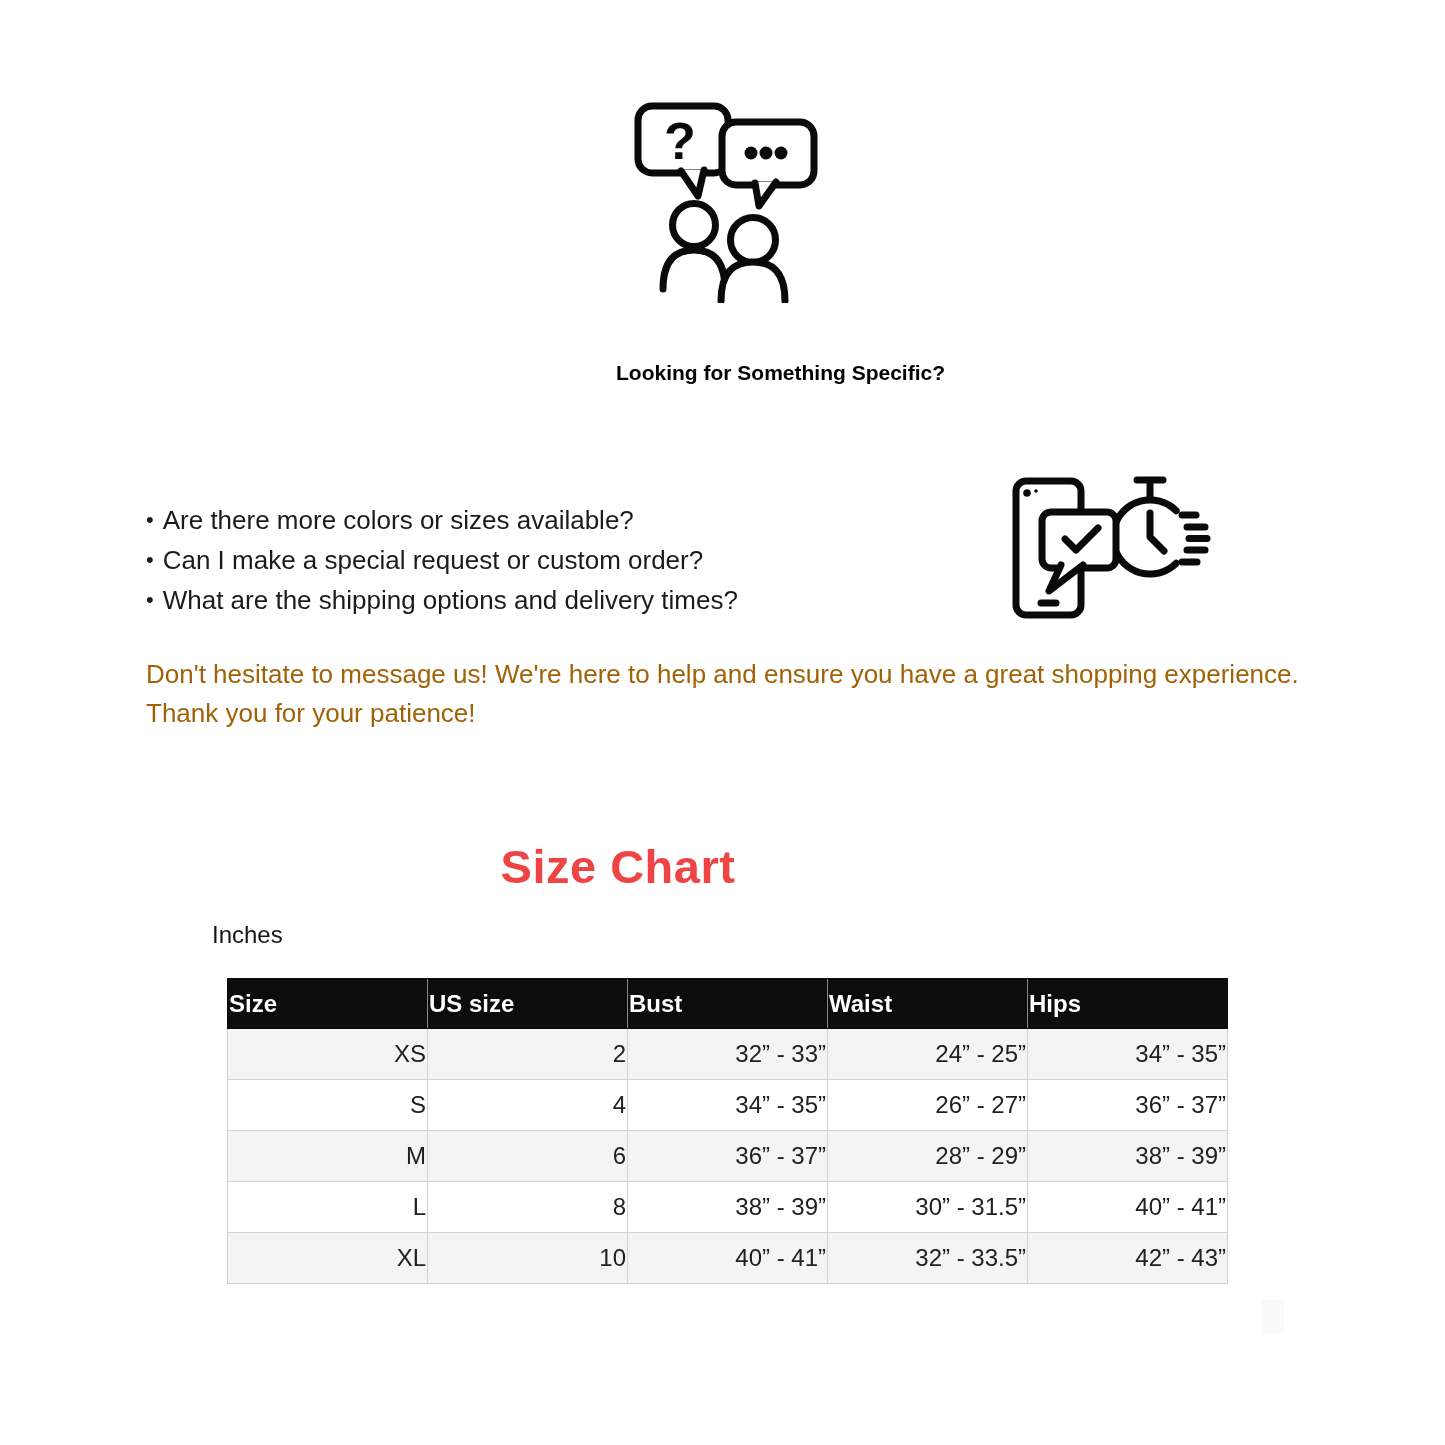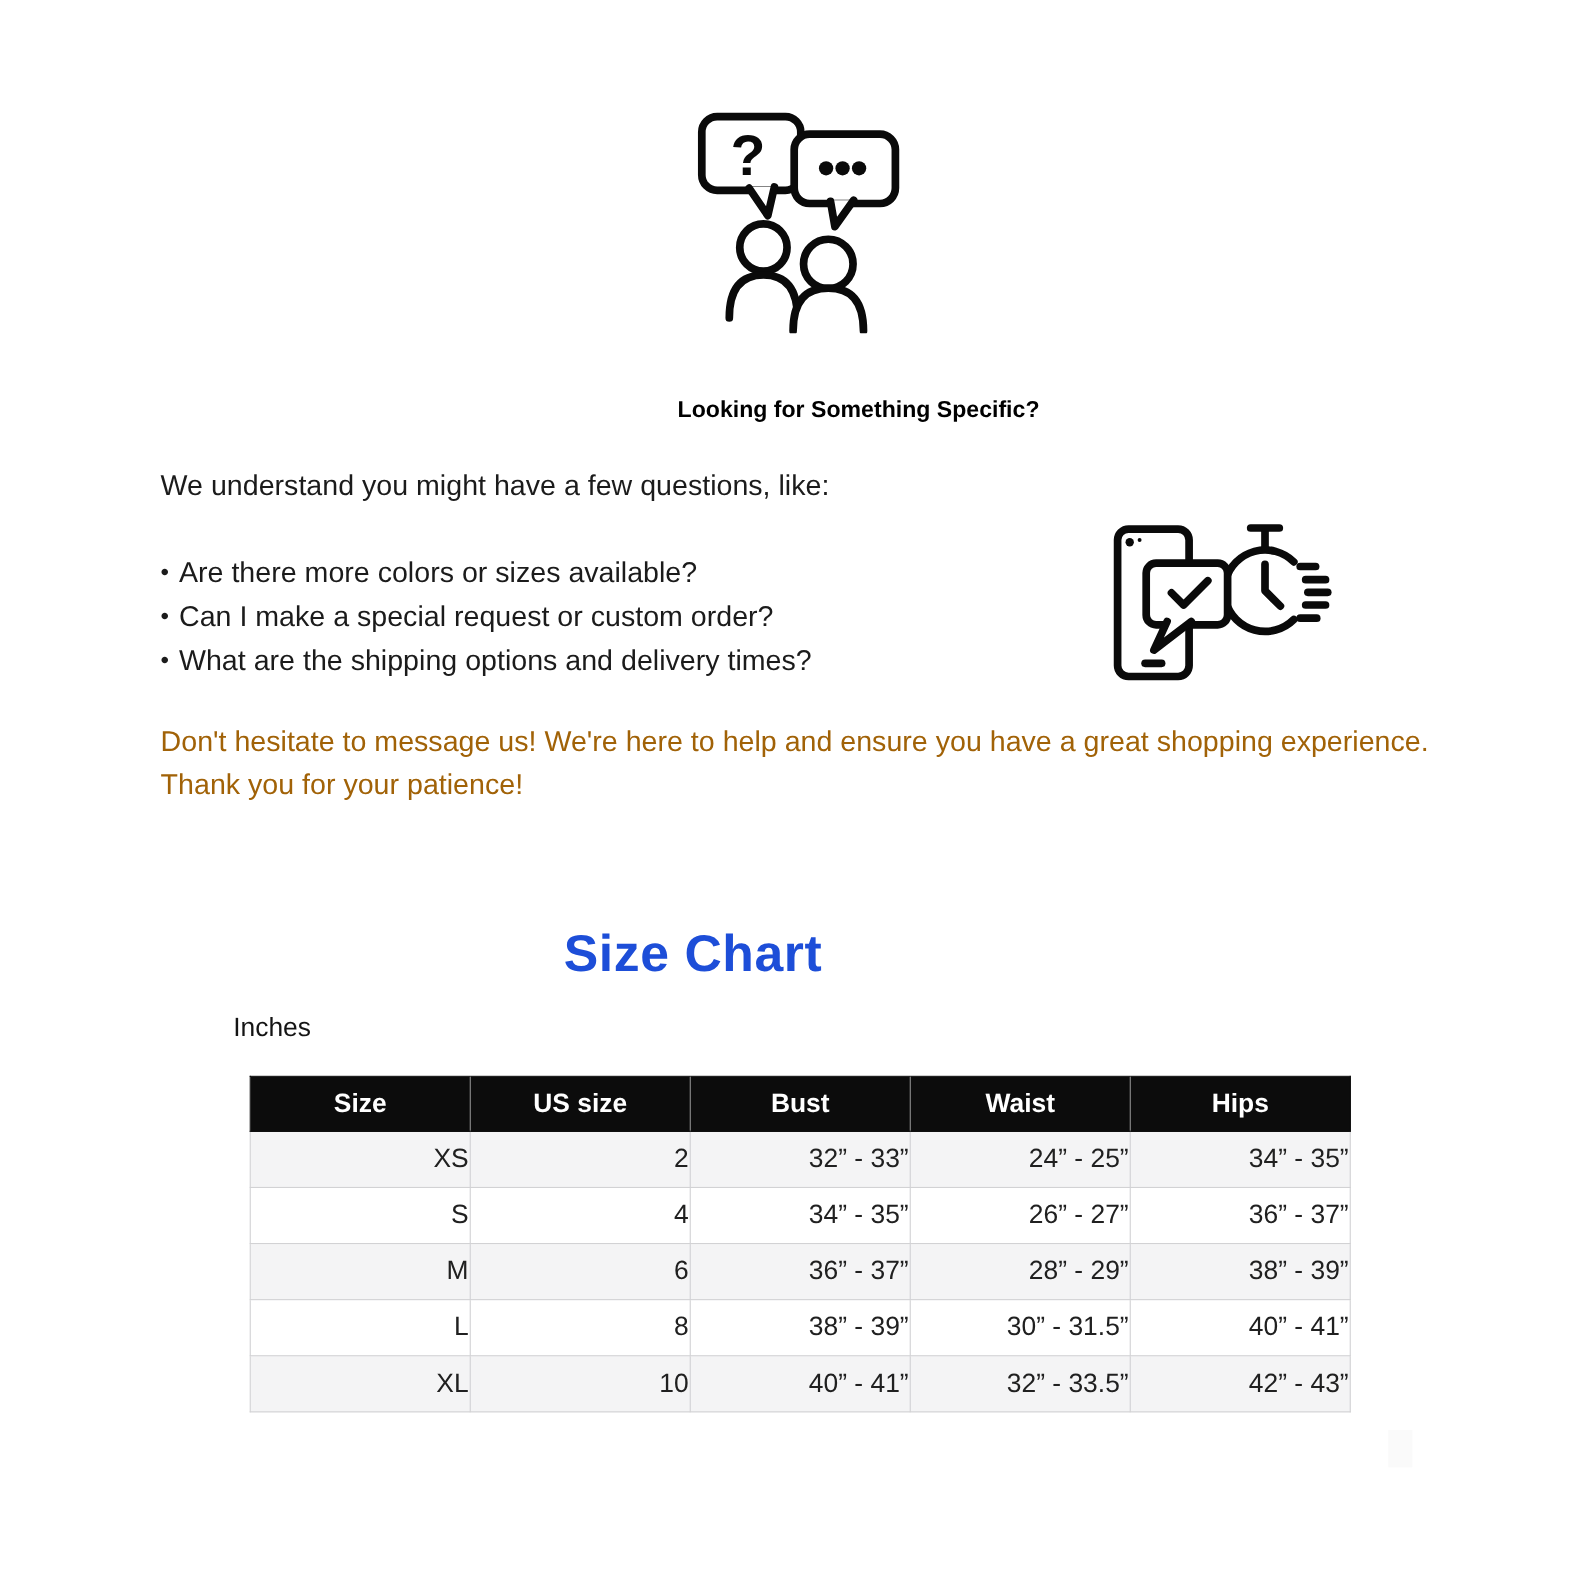--- a/index.html
+++ b/index.html
@@ -14,30 +14,30 @@
     position:absolute;left:146px;top:352px;width:1269px;margin:0;
     text-align:center;font-size:21px;font-weight:bold;color:#000;line-height:42px;
   }
   .intro-text{position:absolute;left:146px;top:424px;margin:0;font-size:26px;line-height:34px;color:#1b1b1b;}
   .bullet-list{position:absolute;left:146px;top:501px;margin:0;padding:0;list-style:none;font-size:26px;line-height:39px;color:#1b1b1b;}
   .bullet-list .bullet{margin-right:9px;font-size:22px;position:relative;top:-2px;}
   .support-icon{position:absolute;left:1006px;top:470px;width:214px;height:152px;}
   .outro-text{position:absolute;left:146px;top:655px;margin:0;max-width:1200px;font-size:26px;line-height:39px;color:#a16207;}
   .size-chart-title{
     position:absolute;left:0;top:839px;width:1236px;margin:0;text-align:center;
-    font-size:47px;font-weight:bold;color:#1d4ed8;line-height:56px;letter-spacing:0.5px;padding-left:12px;
+    font-size:47px;font-weight:bold;color:#ef4444;line-height:56px;letter-spacing:0.5px;
   }
   .units-label{position:absolute;left:212px;top:921px;font-size:24px;color:#141414;}
   
   .size-table-wrap{position:absolute;left:227px;top:978px;width:1001px;}
   table.size-table{width:100%;border-collapse:collapse;table-layout:fixed;font-size:24px;color:#202020;}
   table.size-table th{
     background:#0c0c0c;color:#ffffff;font-weight:bold;height:47px;
     border-top:1px solid #0c0c0c;border-bottom:1px solid #0c0c0c;border-left:1px solid #888888;
-    text-align:center;vertical-align:middle;
+    text-align:left;vertical-align:middle;
   }
   table.size-table th:first-child{border-left:1px solid #0c0c0c;}
   table.size-table th:last-child{border-right:1px solid #0c0c0c;}
   table.size-table td{
     height:48px;border:1px solid #d2d2d4;text-align:right;vertical-align:middle;background:#ffffff;
   }
   table.size-table tbody tr:nth-child(odd) td{background:#f4f4f5;}
   
   .watermark{position:absolute;left:1262px;top:1300px;width:22px;height:34px;background:#fafafa;}
   .icon-line{fill:none;stroke:#0a0a0a;stroke-width:7;stroke-linecap:round;stroke-linejoin:round;}
@@ -68,21 +68,20 @@
       <path class="icon-line icon-fillwhite" d="M30 188 C30 160 42 149 61 149 C80 149 92 160 92 188"></path>
     </g>
     <g>
       <circle class="icon-line icon-fillwhite" cx="120" cy="139" r="22.5"></circle>
       <path class="icon-line icon-fillwhite" d="M88 200 C88 172 100 161 120 161 C140 161 152 172 152 200"></path>
     </g>
   </svg>
 
   <h1 class="main-heading">Looking for Something Specific?</h1>
 
-  <p class="intro-text">We understand you might have a few questions, like:</p>
 
   <ul class="bullet-list">
     <li><span class="bullet">•</span><span>Are there more colors or sizes available?</span></li>
     <li><span class="bullet">•</span><span>Can I make a special request or custom order?</span></li>
     <li><span class="bullet">•</span><span>What are the shipping options and delivery times?</span></li>
   </ul>
 
   <svg class="support-icon" viewBox="0 0 214 152" aria-hidden="true">
     <g>
       <rect class="icon-line icon-fillwhite" stroke-width="8" x="10" y="11" width="65" height="134" rx="10"></rect>

